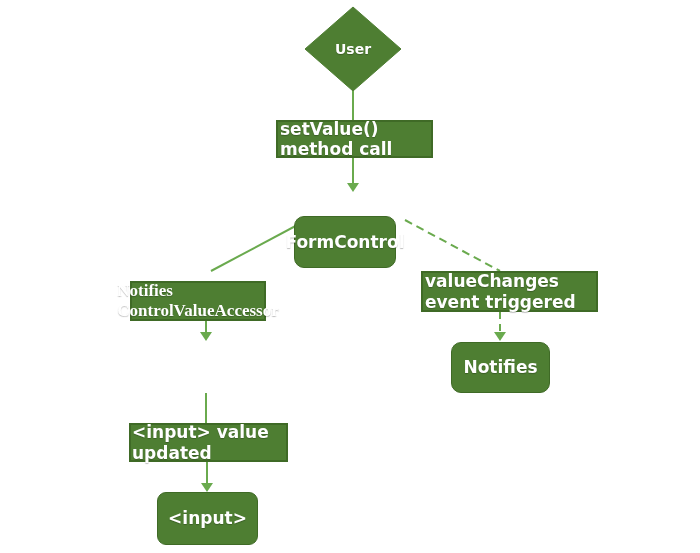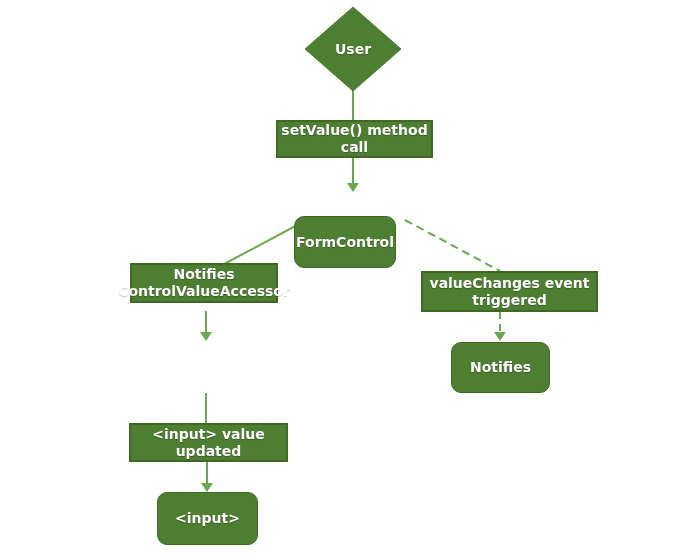--- a/index.html
+++ b/index.html
@@ -15,45 +15,45 @@
     position:relative;
     width:700px;height:553px;
     background:var(--bg);
     font-family:"DejaVu Sans","Liberation Sans",sans-serif;
     overflow:hidden;
   }
   .edges{position:absolute;left:0;top:0;width:700px;height:553px;}
   .node{
     position:absolute;
     display:flex;align-items:center;justify-content:center;
-    text-align:center;
+    text-align:left;
     background:var(--node-fill);
     border:2px solid var(--node-stroke);
     color:var(--text);
-    font-size:14px;font-weight:700;line-height:1.2;
+    font-size:17px;font-weight:700;line-height:1.2;
     text-shadow:0 1px 1px rgba(0,0,0,0.25);
     padding:2px;
   }
   .rounded{border-radius:10px;border-width:1px;}
   .diamond-label{
     position:absolute;
     display:flex;align-items:center;justify-content:center;
     background:transparent;border:none;
     color:var(--text);font-size:14px;font-weight:700;
     text-shadow:0 1px 1px rgba(0,0,0,0.25);
   }
   
   .n-setvalue{left:276px;top:120px;width:157px;height:38px;}
   .n-formcontrol{left:294px;top:192px;width:102px;height:52px;margin-top:24px;}
-  .n-notifies{left:130px;top:263px;width:148px;height:40px;}
+  .n-notifies{left:130px;top:281px;width:136px;height:40px;font-family:Liberation Serif, serif;}
   .n-valuechanges{left:421px;top:271px;width:177px;height:41px;}
   .n-cva{left:154px;top:341px;width:103px;height:52px;}
   .n-observers{left:451px;top:342px;width:99px;height:51px;}
   .n-inputupd{left:129px;top:423px;width:159px;height:39px;padding:2px 1px;}
-  .n-input{left:157px;top:492px;width:101px;height:53px;}
+  .n-input{left:157px;top:492px;width:101px;height:53px;border-radius:9px;}
   .n-userlabel{left:313px;top:35px;width:80px;height:28px;}
 </style>
 </head>
 <body>
 
 <div class="canvas">
 
   <svg class="edges" viewBox="0 0 700 553" xmlns="http://www.w3.org/2000/svg">
 
     <polygon points="353,7 401,49 353,91 305,49" fill="var(--node-fill)" stroke="var(--node-fill)" stroke-width="1"></polygon>

